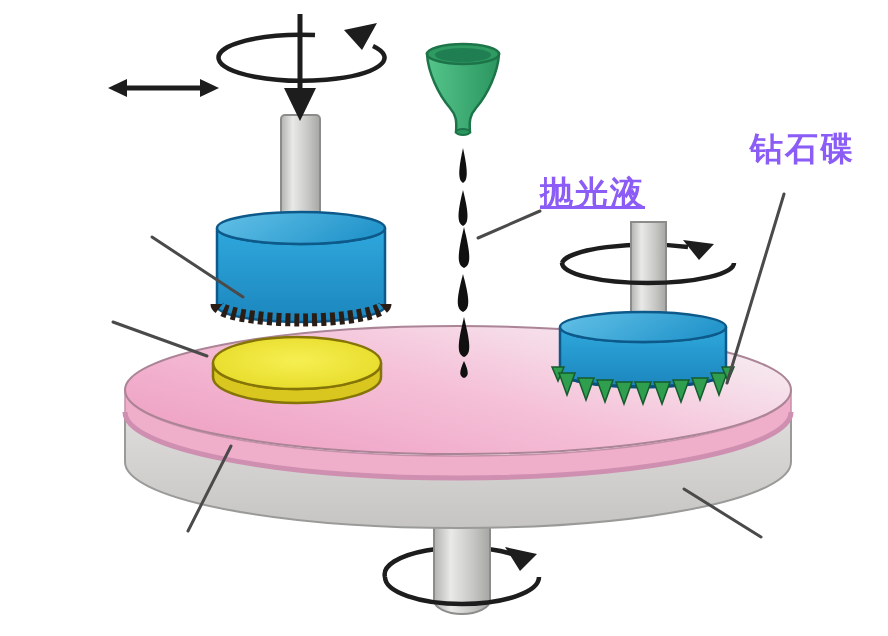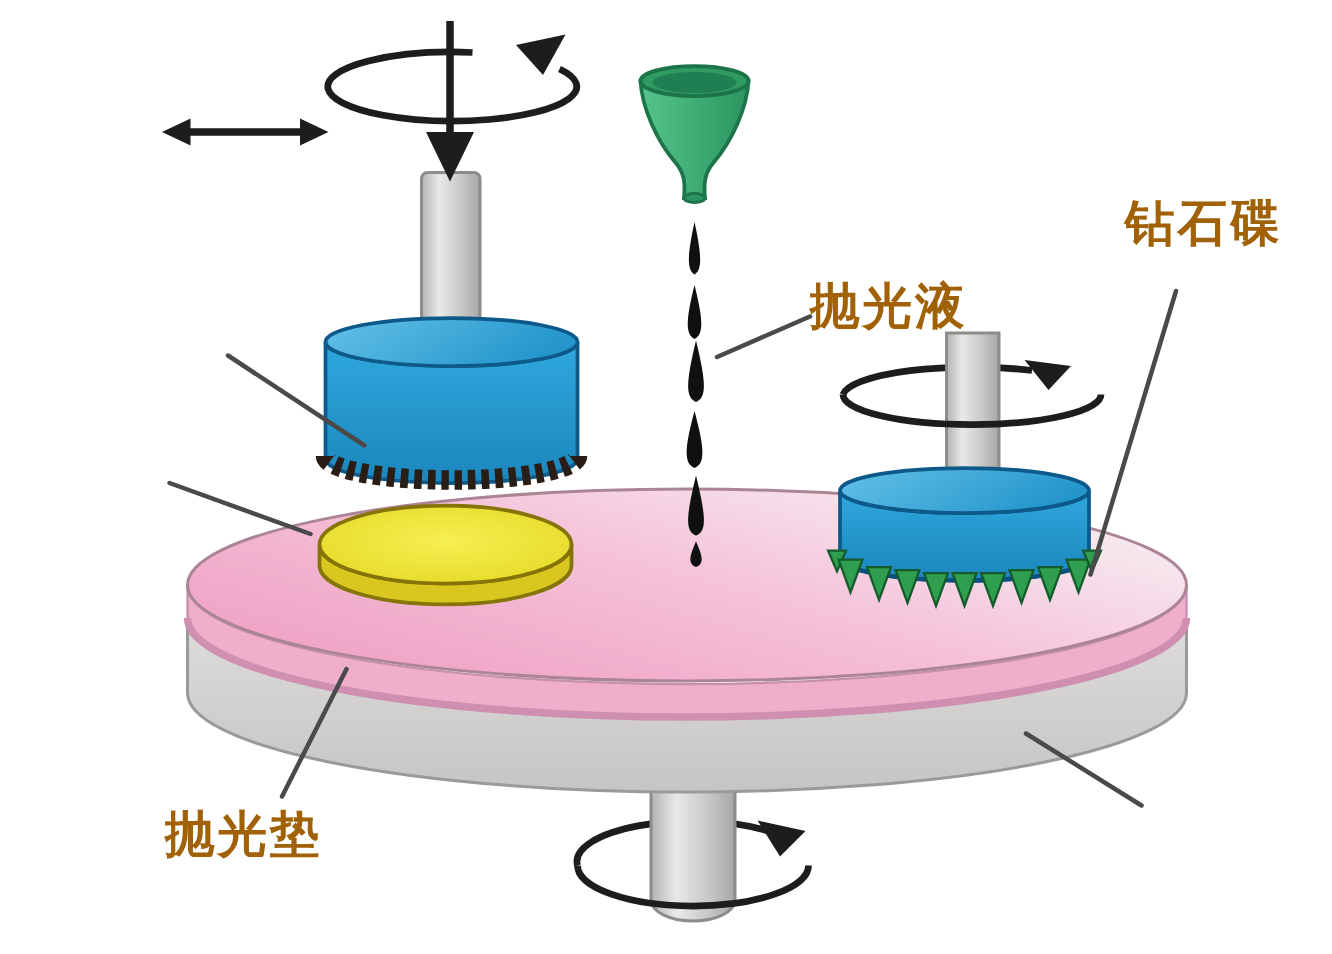--- a/index.html
+++ b/index.html
@@ -6,21 +6,21 @@
   .stage {
     position:relative; width:888px; height:636px;
     background:#ffffff; overflow:hidden;
     font-family:"DejaVu Sans", sans-serif;
   }
   .stage svg { position:absolute; left:0; top:0; }
   .lbl {
     position:absolute;
     font: bold 33px/1.1 "DejaVu Sans", sans-serif;
     letter-spacing:2px;
-    color:#a16207;
+    color:#8b5cf6;
     white-space:nowrap;
     user-select:none;
   }
 </style>
 </head>
 <body>
 
 <div class="stage">
 
 <svg width="888" height="636" viewBox="0 0 888 636">
@@ -154,16 +154,15 @@
   <g stroke="#4a4a4a" stroke-width="3" stroke-linecap="round">
     <line x1="152" y1="237" x2="243" y2="297"></line>
     <line x1="113" y1="322" x2="207" y2="356"></line>
     <line x1="540" y1="211" x2="478" y2="238"></line>
     <line x1="784" y1="194" x2="727" y2="383"></line>
     <line x1="188" y1="531" x2="231" y2="446"></line>
     <line x1="761" y1="537" x2="684" y2="489"></line>
   </g>
 </svg>
 
-  <div class="lbl" style="left:540px; top:186px;">抛光液</div>
+  <div class="lbl" style="left:540px; top:175px;text-decoration:underline;">抛光液</div>
   <div class="lbl" style="left:750px; top:131px;">钻石碟</div>
-  <div class="lbl" style="left:110px; top:538px;">抛光垫</div>
 </div>
 
 </body></html>

